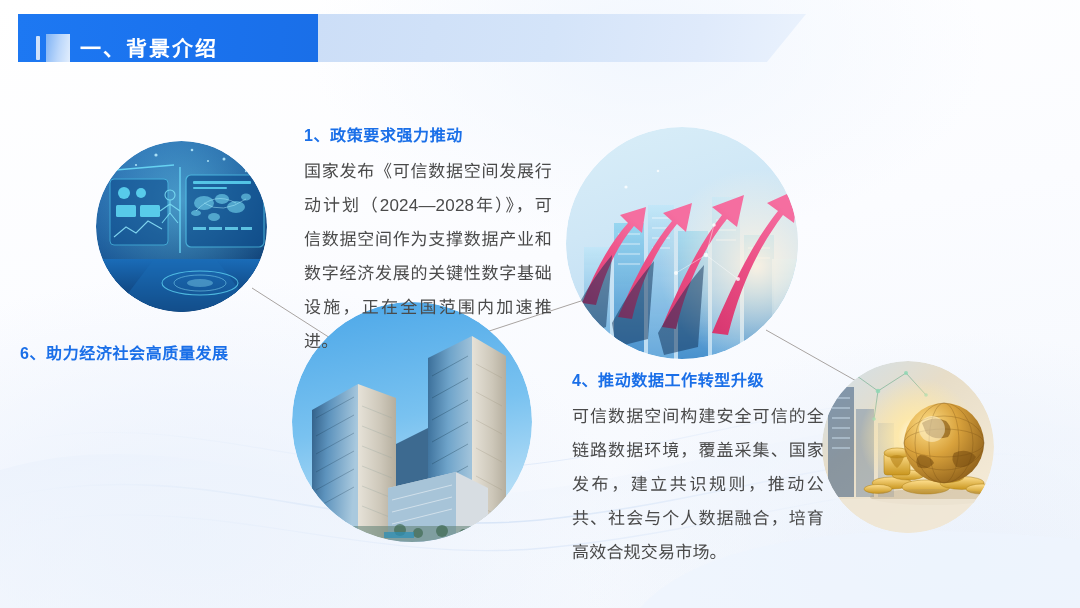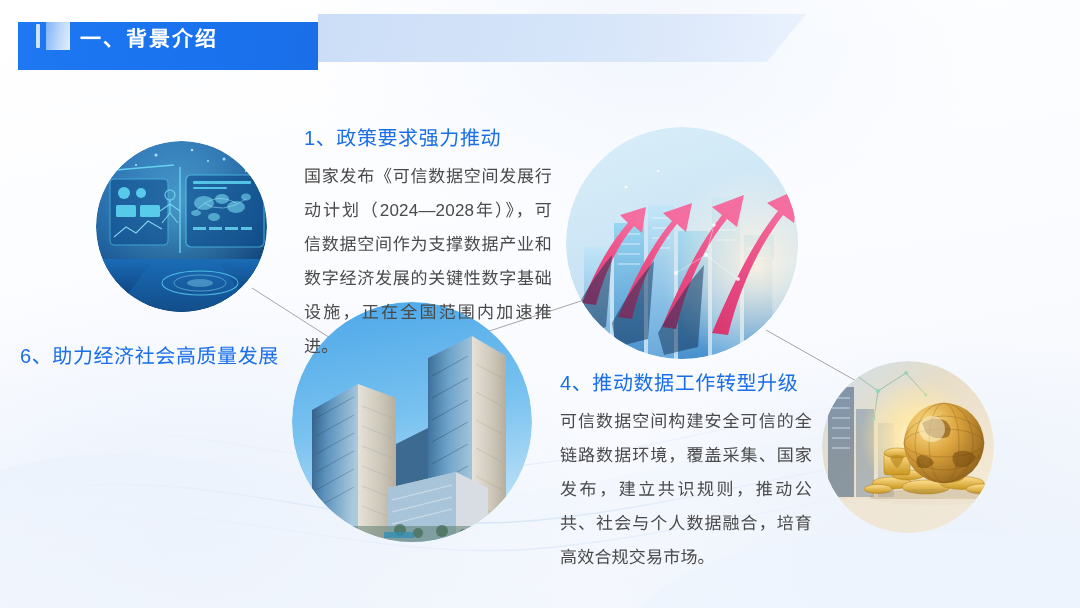--- a/index.html
+++ b/index.html
@@ -36,24 +36,24 @@
   }
   .header-sec-label {
     position:absolute; left:24px; top:50%;
     transform:translateY(-50%);
     font-size:19px; font-weight:bold;
     color:#1f6fe0; letter-spacing:1px;
     white-space:nowrap;
   }
 
   .header-main {
-    position:absolute; left:18px; top:8px;
+    position:absolute; left:18px; top:0;
     width:300px; height:48px;
     background:linear-gradient(95deg,#1d78f2 0%,#1a72ee 60%,#1a6fe8 100%);
-    display:flex; align-items:flex-start;
+    display:flex; align-items:flex-end;
   }
   .hm-bars { display:flex; align-items:center; margin-left:18px; }
   .hm-bar-thin {
     width:4px; height:24px;
     background:#cfe2fb; border-radius:1px;
   }
   .hm-bar-wide {
     width:24px; height:28px; margin-left:6px;
     background:linear-gradient(100deg,#7fb3f5 0%,#bdd8fb 55%,#e2eefd 100%);
   }
@@ -74,34 +74,34 @@
   
   #circle-growth { left:566px; top:127px; width:232px; height:232px; }
   
   #circle-city  { left:292px; top:302px; width:240px; height:240px; }
   
   #circle-globe { left:822px; top:361px; width:172px; height:172px; }
 
   
   .block { position:absolute; }
   .block h3 {
-    font-size:20px; font-weight:normal;
+    font-size:16px; font-weight:bold;
     color:#1a6fe8; letter-spacing:.6px;
     margin-bottom:9px; white-space:nowrap;
   }
   .block p {
     font-size:17px; line-height:2.0;
     color:#4a4a4a; text-align:justify;
     letter-spacing:.2px;
   }
 
   #block-policy   { left:304px; top:122px; width:248px; }
   #block-cities   { left:805px; top:122px; width:252px; }
   #block-economy  { left:20px;  top:340px; width:252px; }
-  #block-transform{ left:560px; top:367px; width:252px; }
+  #block-transform{ left:572px; top:367px; width:252px; }
 
   #block-cities p, #block-policy p { text-indent:0; }
 </style>
 </head>
 <body>
 
 <div id="slide">
 
   <svg class="bg-waves" viewBox="0 0 1080 608" preserveAspectRatio="none">
     <defs>

